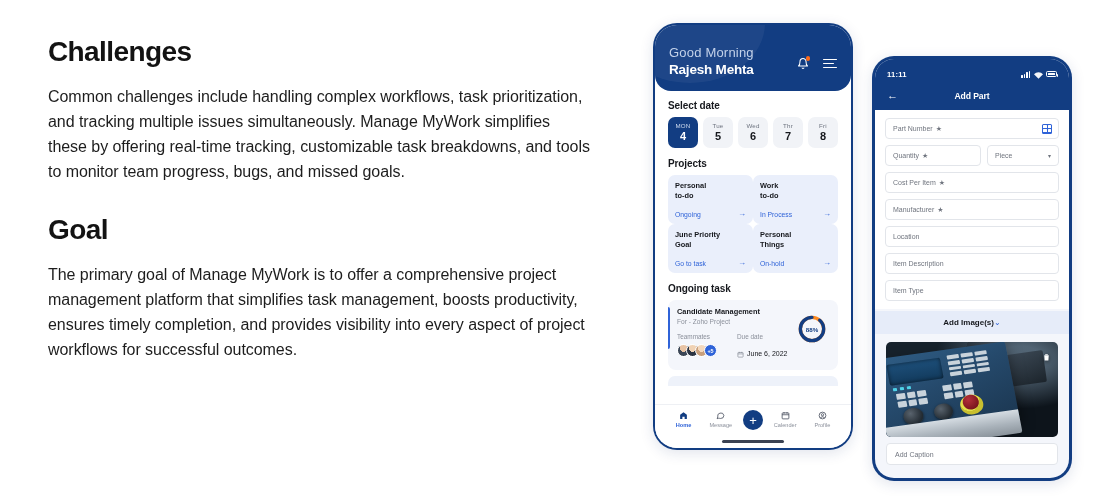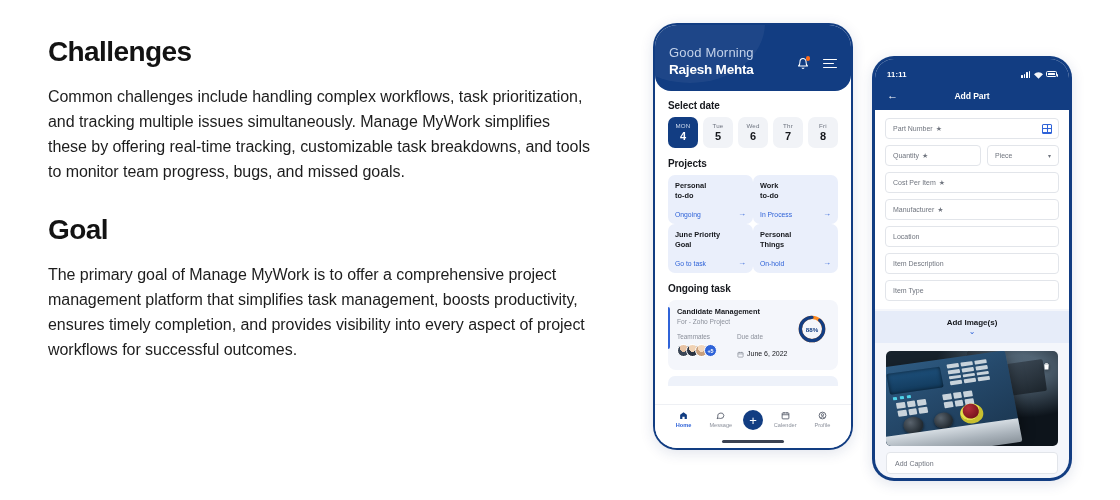--- a/index.html
+++ b/index.html
@@ -192,21 +192,21 @@
     position:absolute; right:6px; top:50%; transform:translateY(-50%);
     width:10px;height:10px;border-radius:1.5px;background:#2f63d8;
     display:grid;grid-template-columns:1fr 1fr;grid-template-rows:1fr 1fr;gap:1px;padding:1.2px;
   }
   .qr i{ background:#fff;border-radius:.5px;display:block;}
   .sel-field { flex: 0 0 72px; justify-content:space-between;}
   .caret{ font-size:6px;color:#70757f;}
 
   .add-img-bar {
     background:#e6ecf9; padding: 7px 11px; display:flex;align-items:center;
-    justify-content:space-between; margin-top: 2px; flex-direction: column;
+    justify-content:center; margin-top: 2px;
   }
   .add-img-bar .t{ font-size:8px;font-weight:700;color:#16181d;}
   .chev{ color:#2f63d8; font-size:8px; }
 
   .img-wrap { padding: 8px 11px 0 11px; background:#f4f6fb;}
   .photo {
     height: 95px; border-radius:5px; position:relative; overflow:hidden;
     background:
       radial-gradient(ellipse at 78% 18%, rgba(150,180,205,.5) 0 12%, rgba(0,0,0,0) 45%),
       linear-gradient(115deg,#17222c 0 38%, #0d141b 38% 100%);

